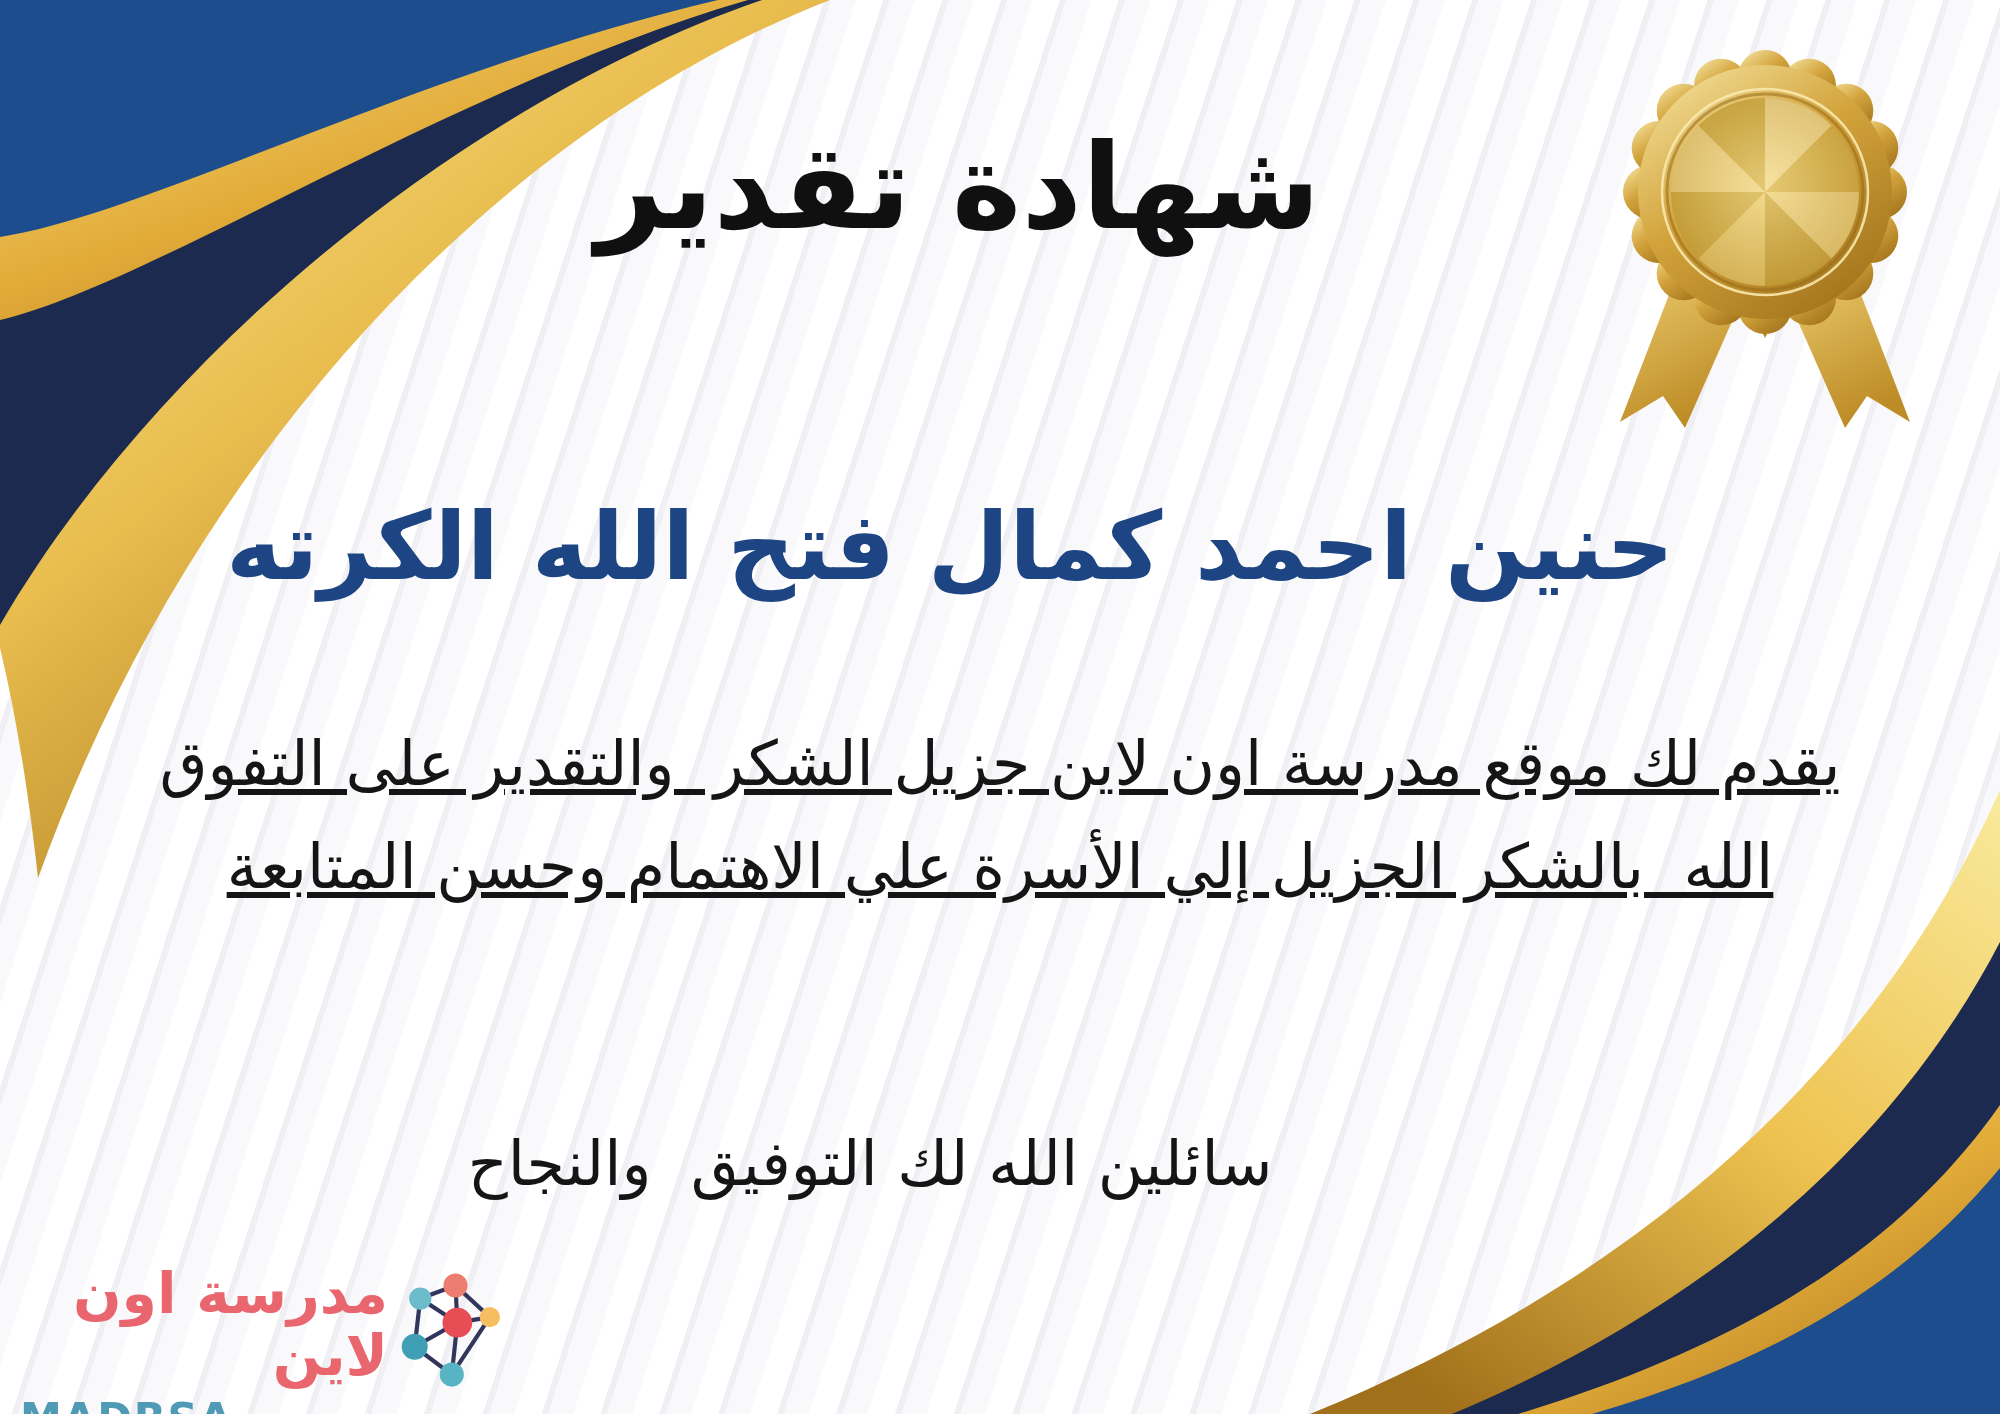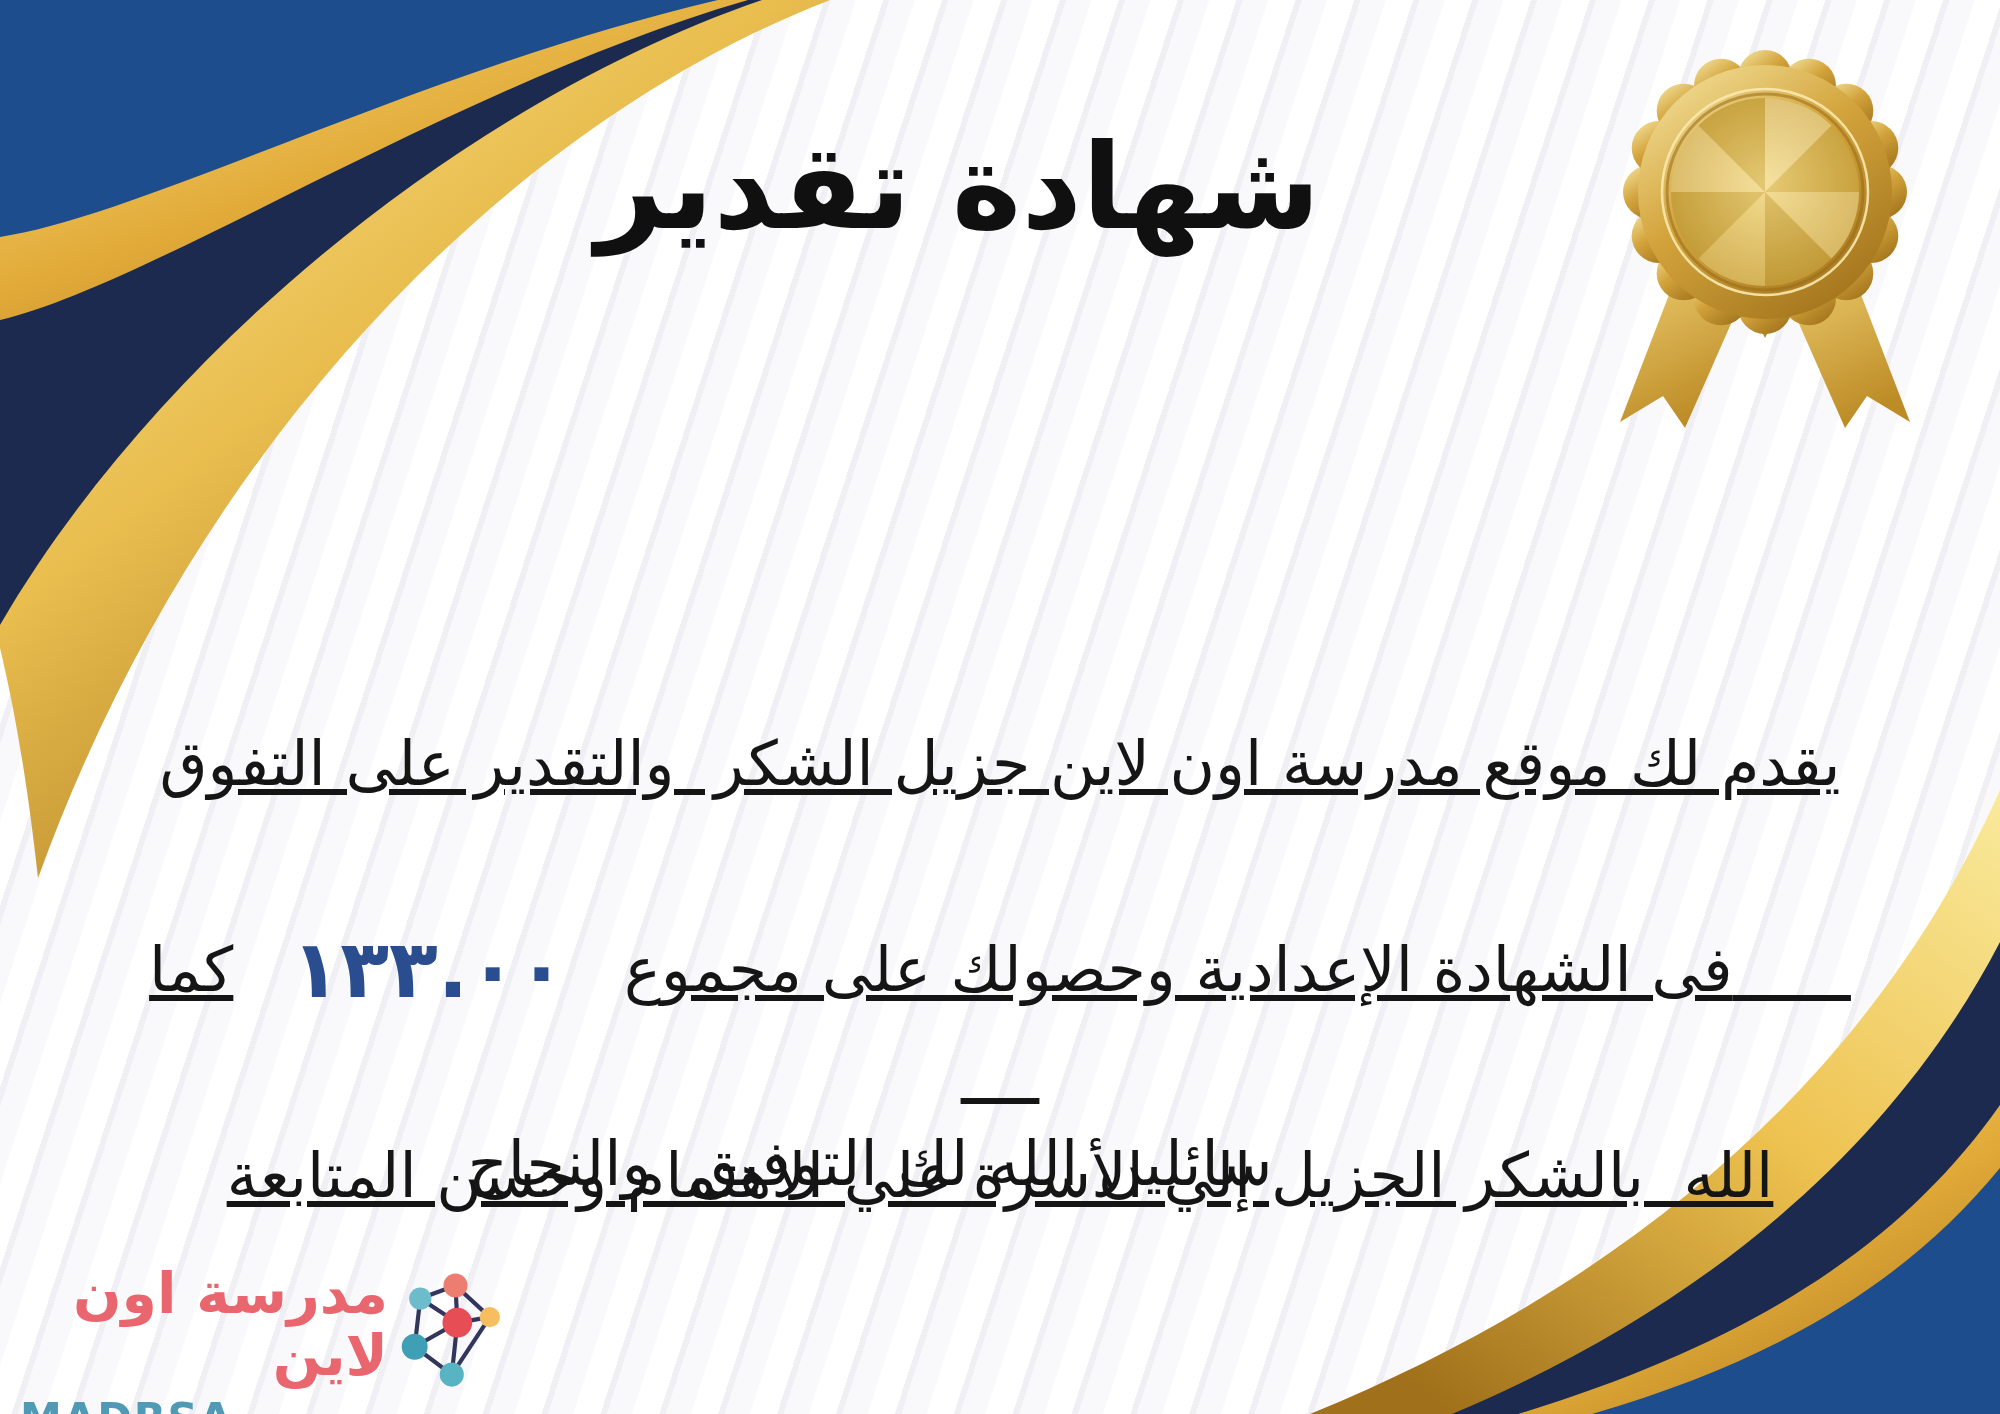--- a/index.html
+++ b/index.html
@@ -150,26 +150,24 @@
         <path d="M0,0 L-94,0 A94,94 0 0 1 -66.5,-66.5 Z" fill="rgba(255,255,255,0.22)"></path>
         <path d="M0,0 L-66.5,-66.5 A94,94 0 0 1 0,-94 Z" fill="rgba(101,67,10,0.10)"></path>
         <path d="M0,0 L0,-94 A94,94 0 0 1 66.5,-66.5 Z" fill="rgba(255,255,255,0.26)"></path>
         <path d="M0,0 L66.5,-66.5 A94,94 0 0 1 94,0 Z" fill="rgba(101,67,10,0.08)"></path>
       </g>
     </g>
   </svg>
 
   <div class="title">شهادة تقدير</div>
 
+  <div class="student-name">حنين احمد كمال فتح الله الكرته</div>
 
   <div class="body-text">
     <div class="body-line">يقدم لك موقع مدرسة اون لاين جزيل الشكر  والتقدير على التفوق</div>
-    <div class="body-line">
-      <span>فى الشهادة الإعدادية وحصولك على مجموع</span><span class="score">١٣٣.٠٠</span><span>كما</span>
-    </div>
     <div class="body-line">الله  بالشكر الجزيل إلي الأسرة علي الاهتمام وحسن المتابعة</div>
   </div>
 
   <div class="closing">سائلين الله لك التوفيق  والنجاح</div>
 
   <div class="logo">
     <div class="logo-text">
       <div class="logo-arabic">مدرسة اون لاين</div>
       <div class="logo-latin">MADRSA-ONLINE.COM</div>
     </div>

